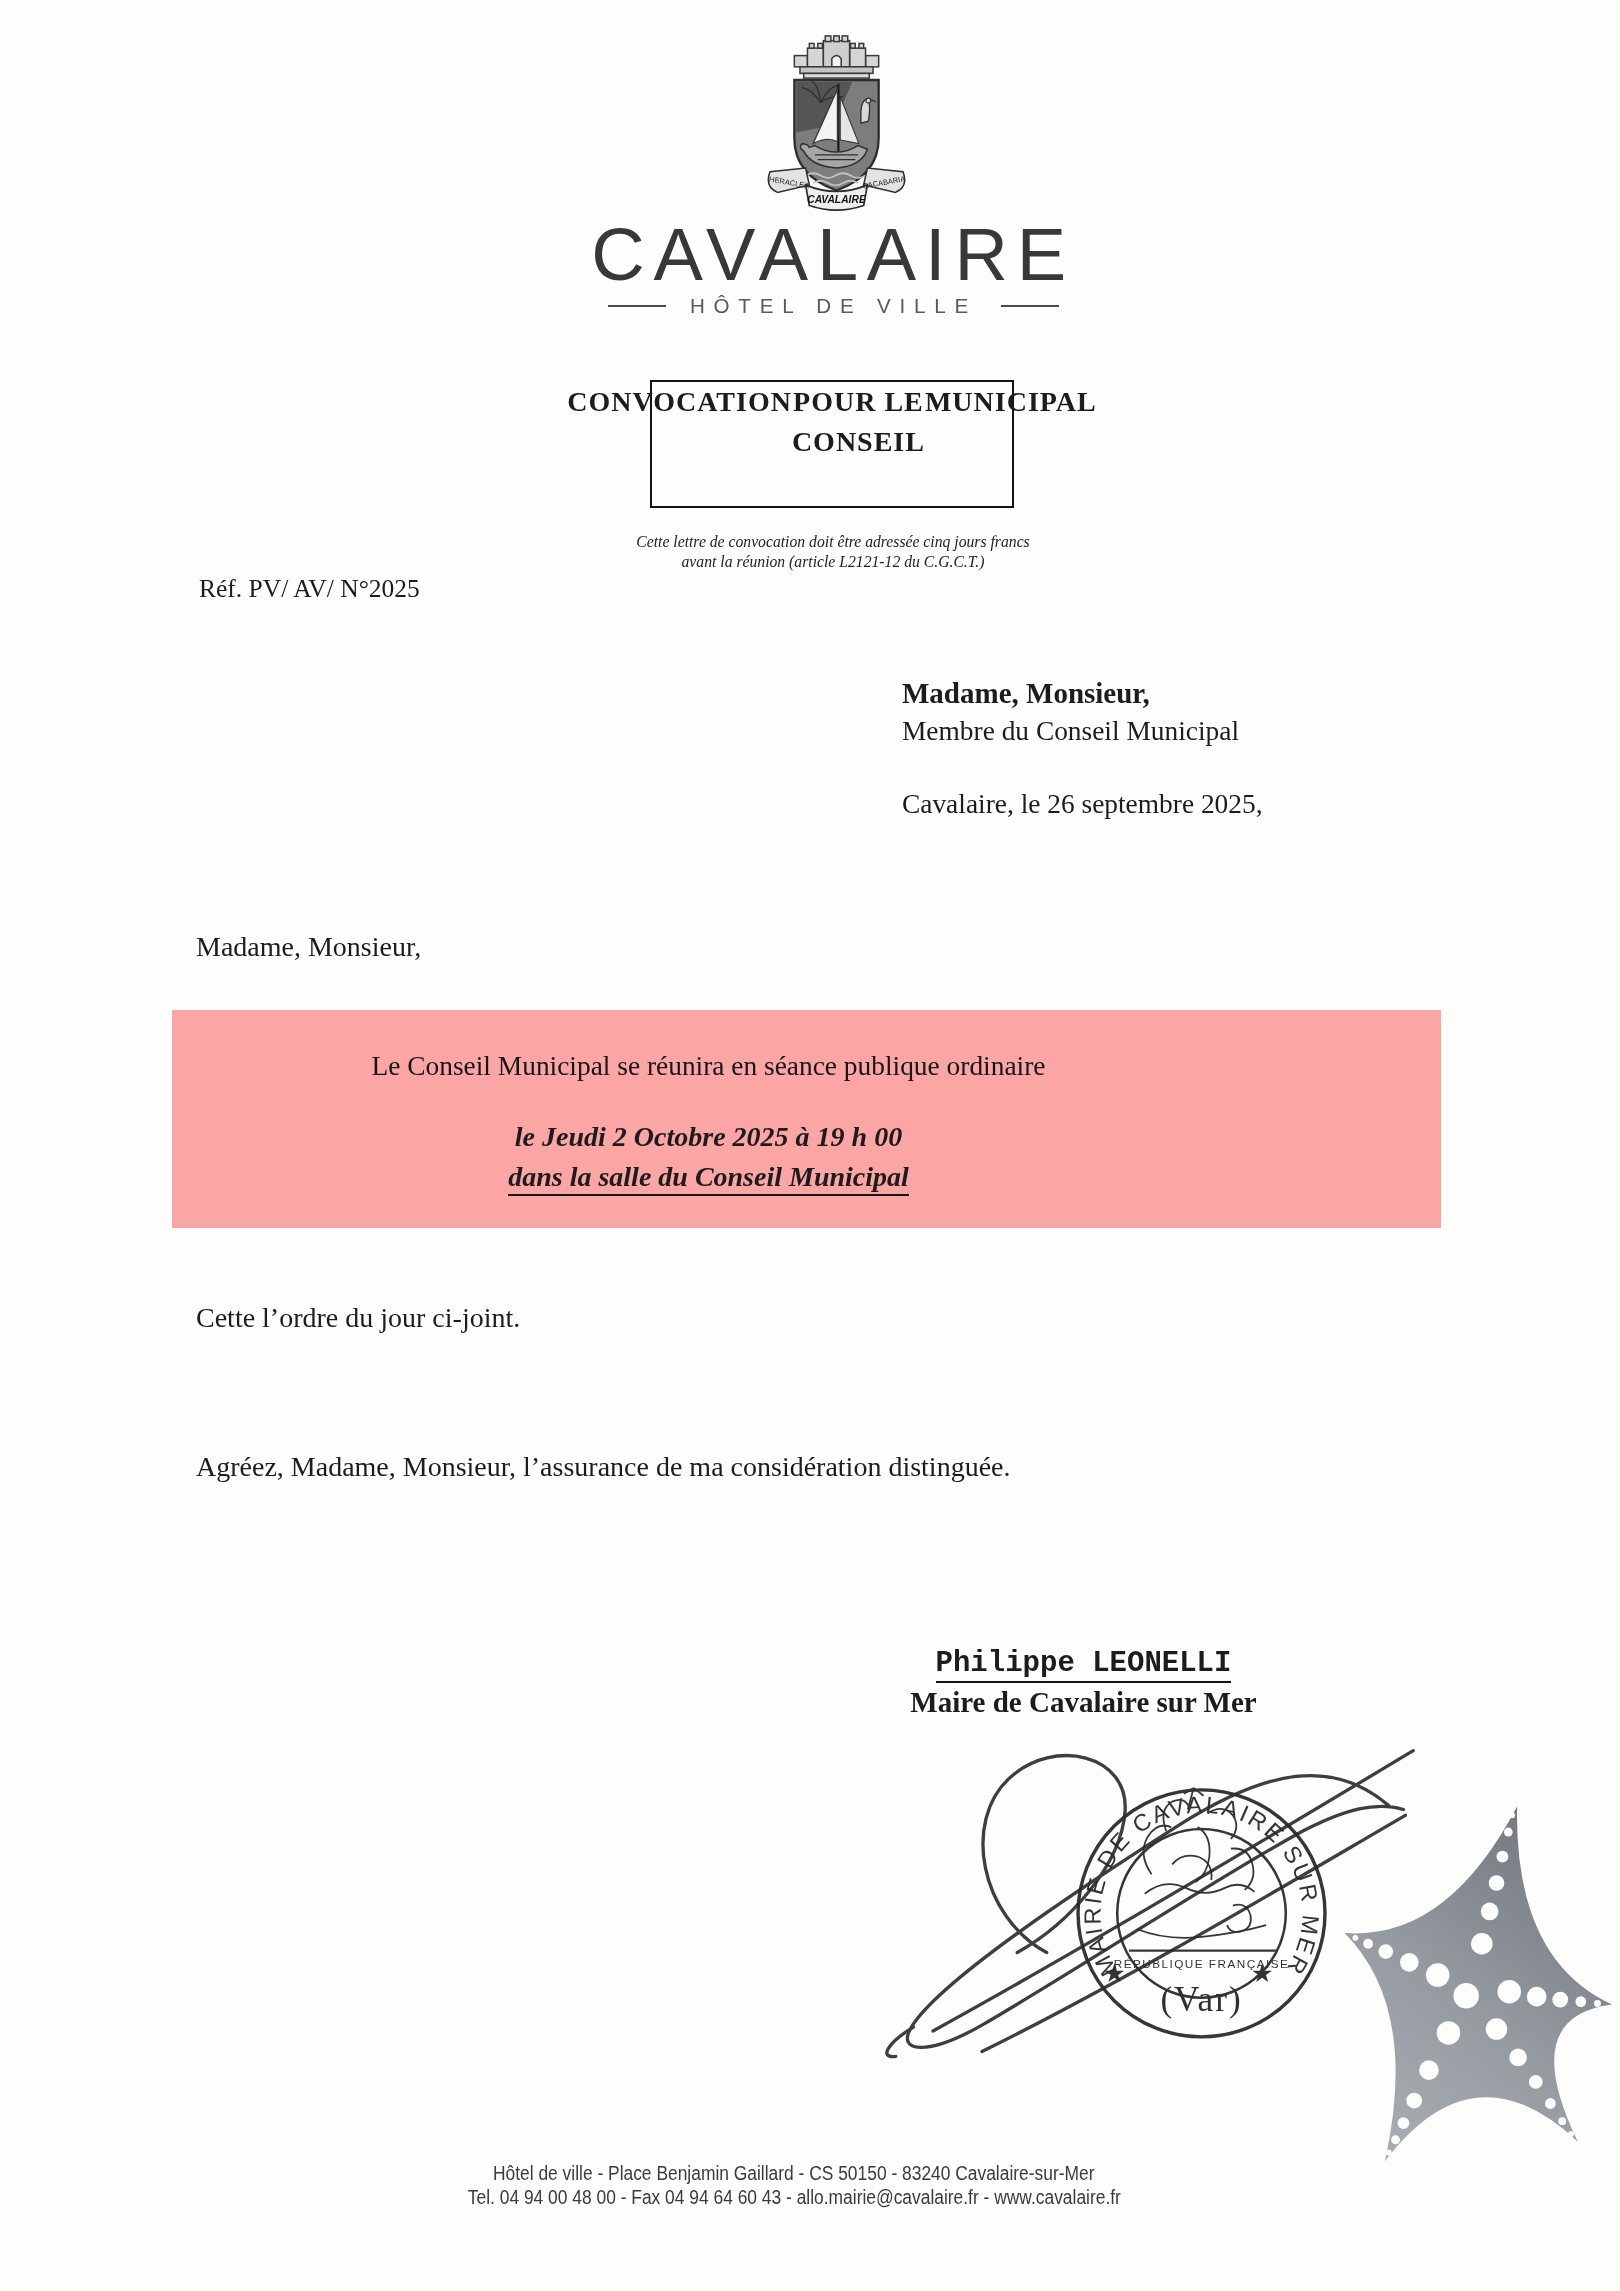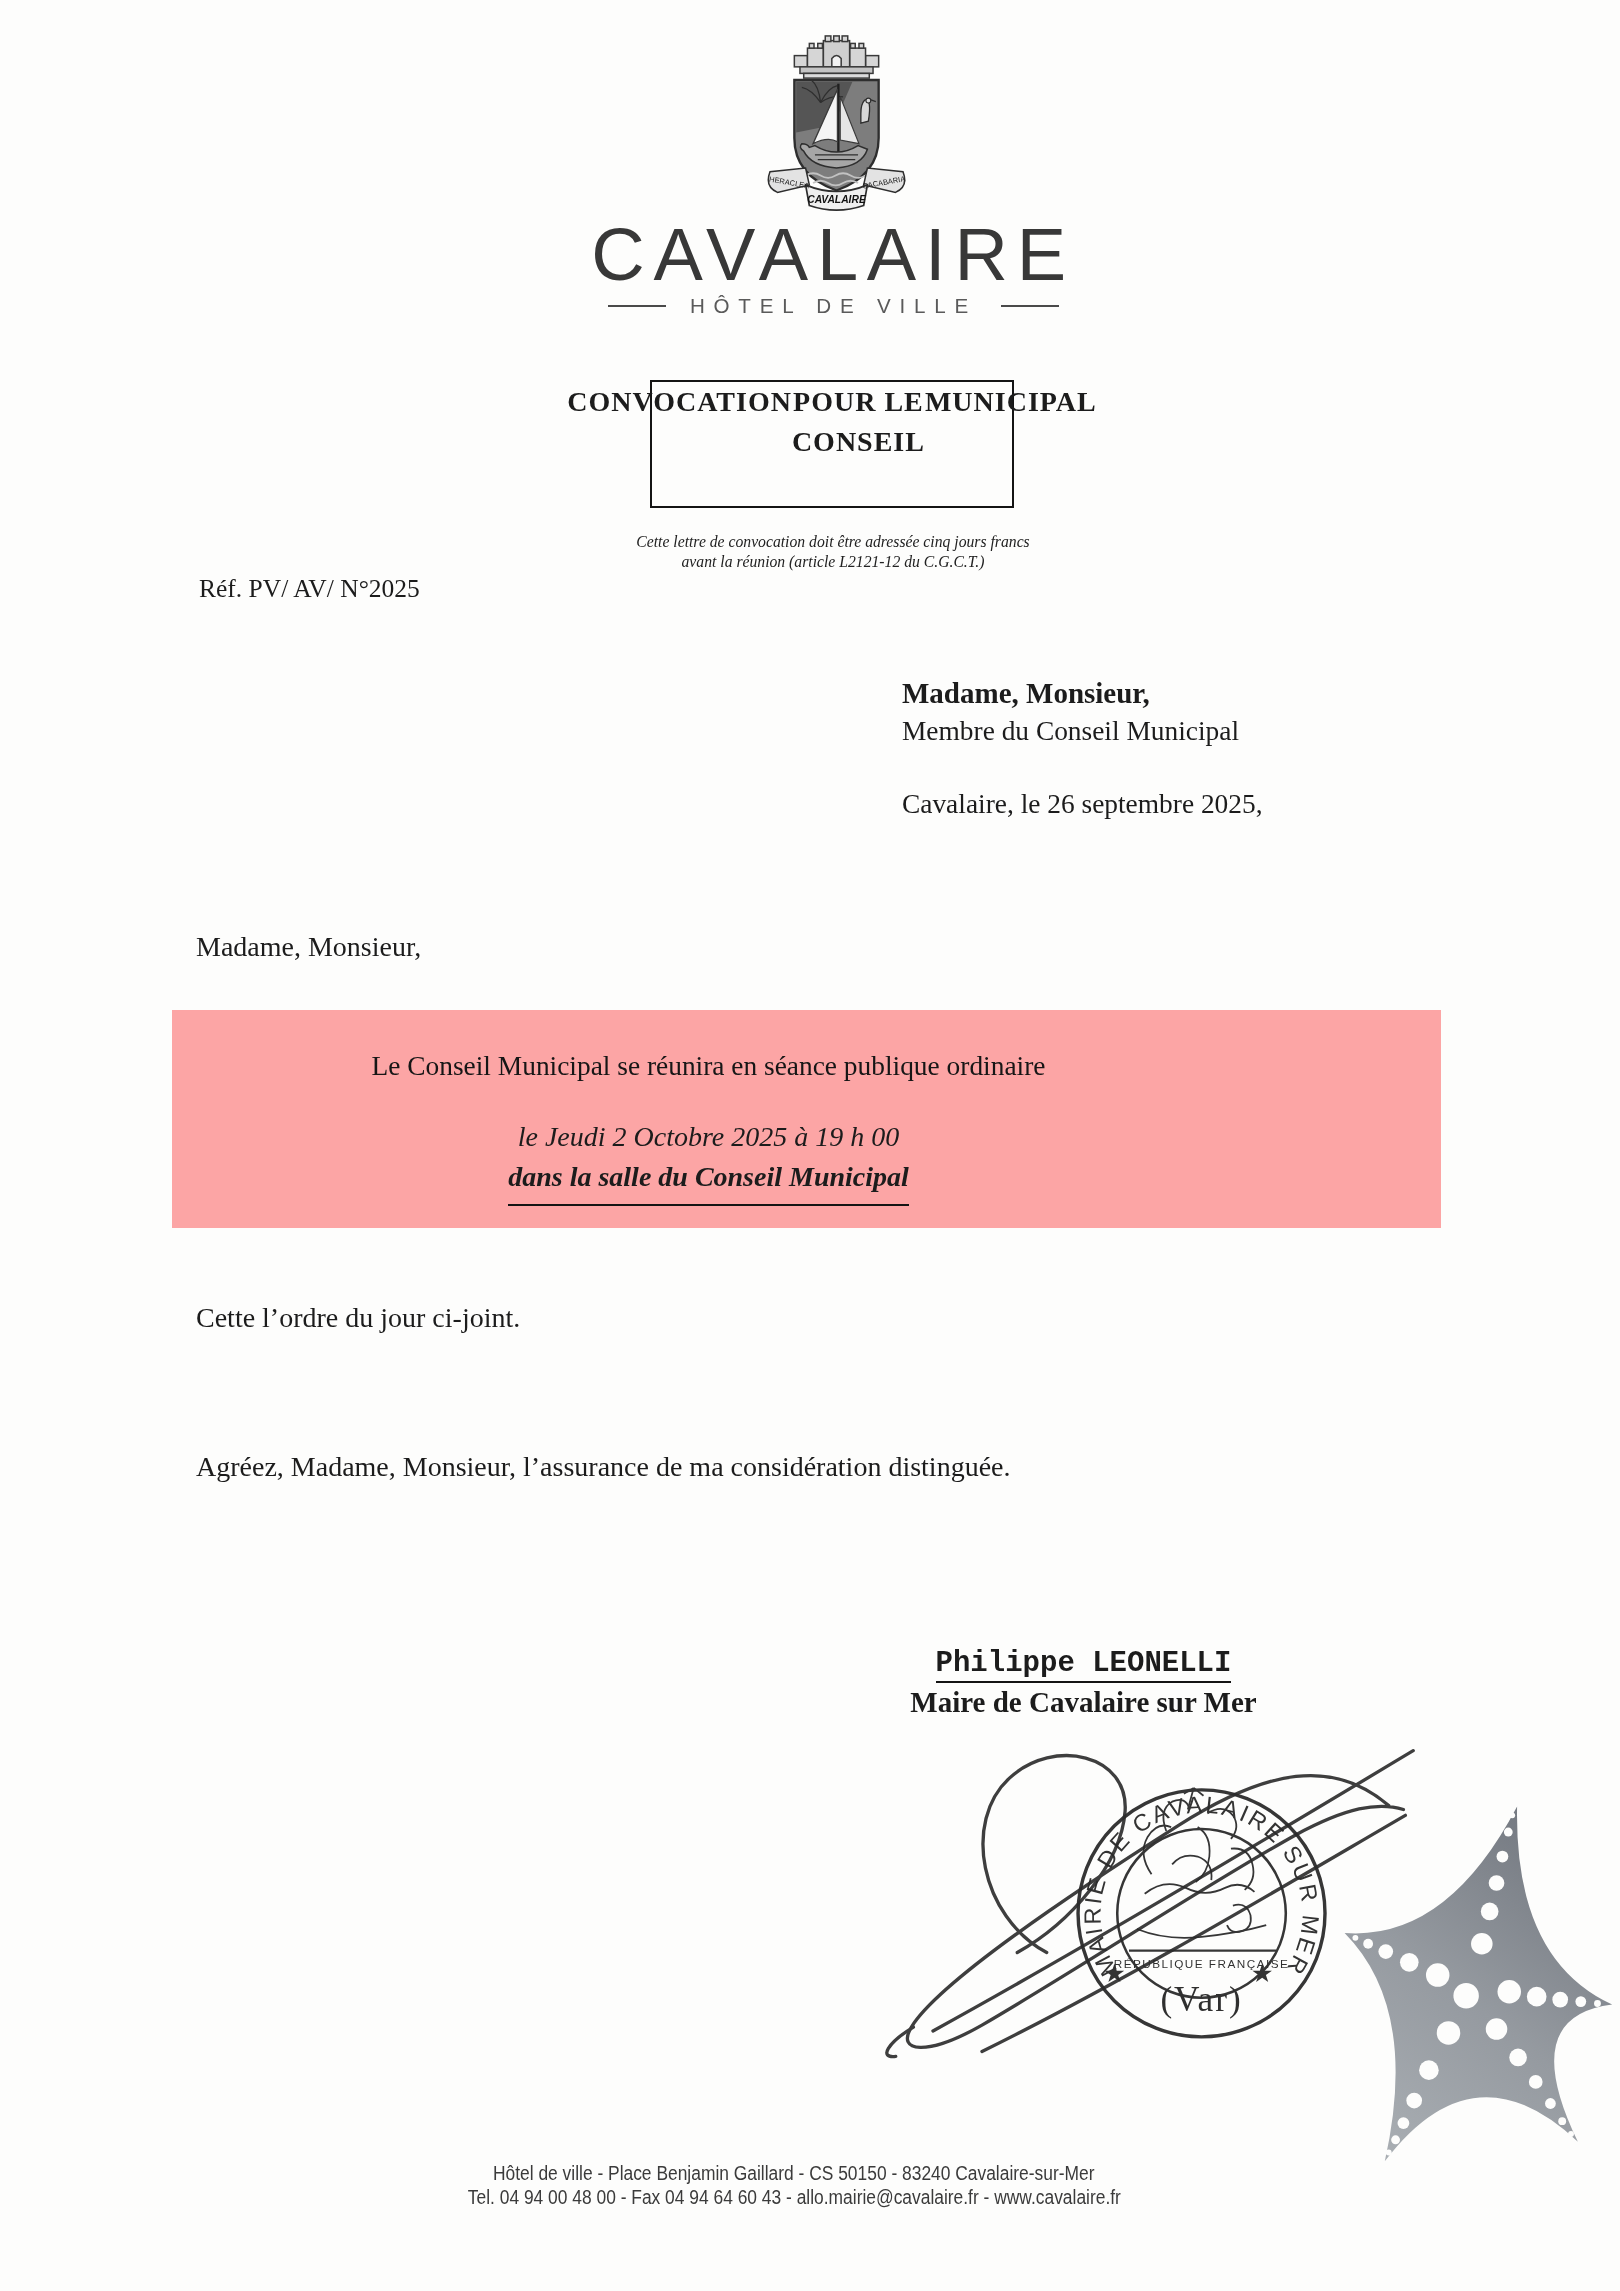--- a/index.html
+++ b/index.html
@@ -50,23 +50,23 @@
   .salutation-left{position:absolute;left:196px;top:931px;font-size:28px;}
   
   .meeting-box{
     position:absolute;left:172px;top:1010px;width:1269px;height:218px;
     background:#fca5a5;
     box-sizing:border-box;
     padding:41px 225px 0 29px;
     text-align:center;
   }
   .meeting-line1{font-size:27.4px;color:#161616;}
-  .meeting-line2{margin-top:39px;font-size:28px;font-weight:normal;font-style:italic;}
+  .meeting-line2{margin-top:39px;font-size:28px;font-weight:bold;font-style:italic;}
   .meeting-line3{margin-top:7.8px;font-size:28px;font-weight:bold;font-style:italic;}
-  .meeting-line3 span{border-bottom:2.9px solid #141414;padding-bottom:12px;margin-top:28px;}
+  .meeting-line3 span{border-bottom:2.9px solid #141414;padding-bottom:2px;margin-top:28px;}
   
   .para{position:absolute;left:196px;font-size:28px;white-space:nowrap;}
   .p1{top:1302px;}
   .p2{top:1376px;}
   .p3{top:1451px;}
   
   .signblock{position:absolute;left:853px;top:1647px;width:461px;text-align:center;}
   .sign-name{font-size:29px;font-weight:bold;font-family:Liberation Mono, monospace;}
   .sign-name span{border-bottom:2.9px solid #141414;padding-bottom:1px;}
   .sign-title{font-size:29px;font-weight:bold;margin-top:5.9px;}

